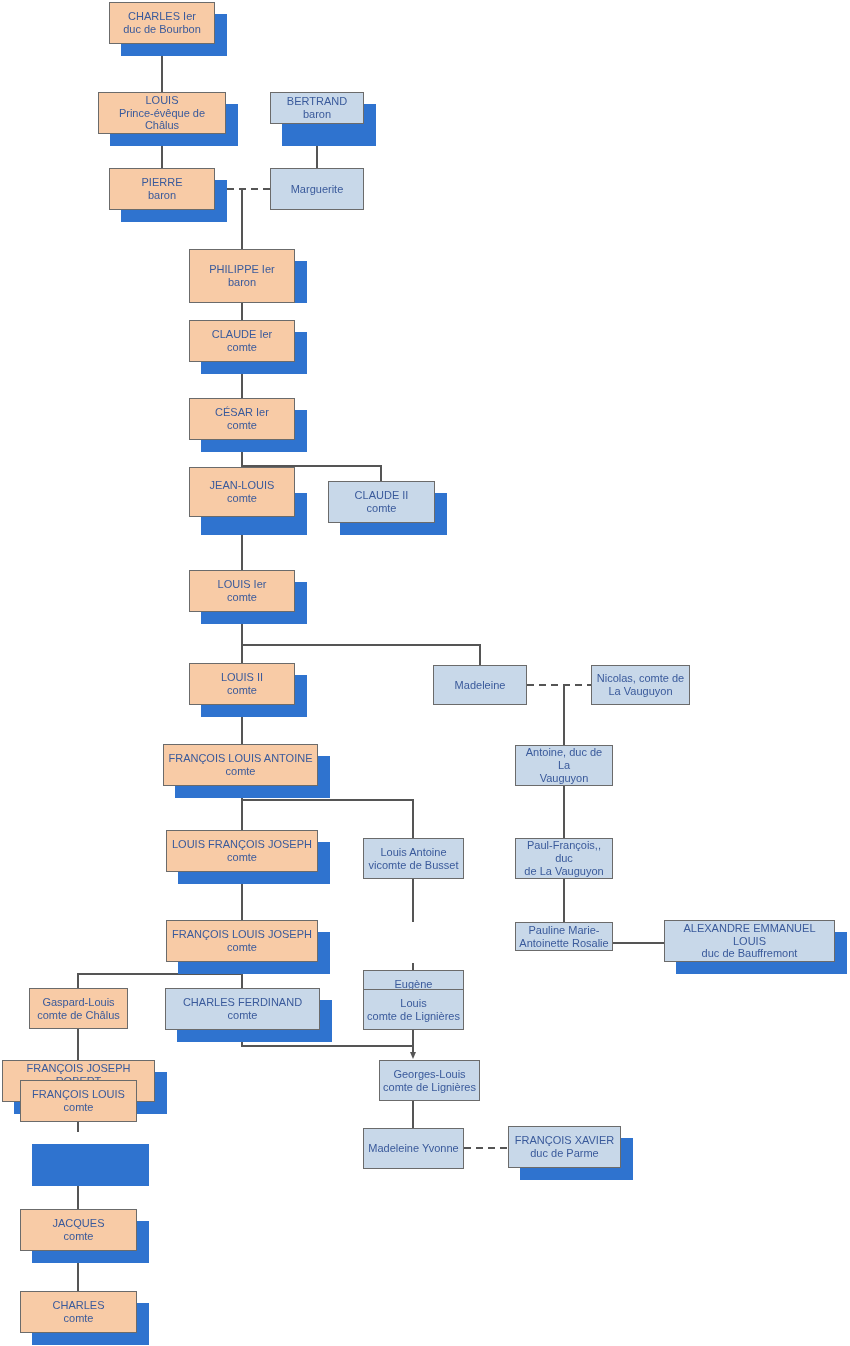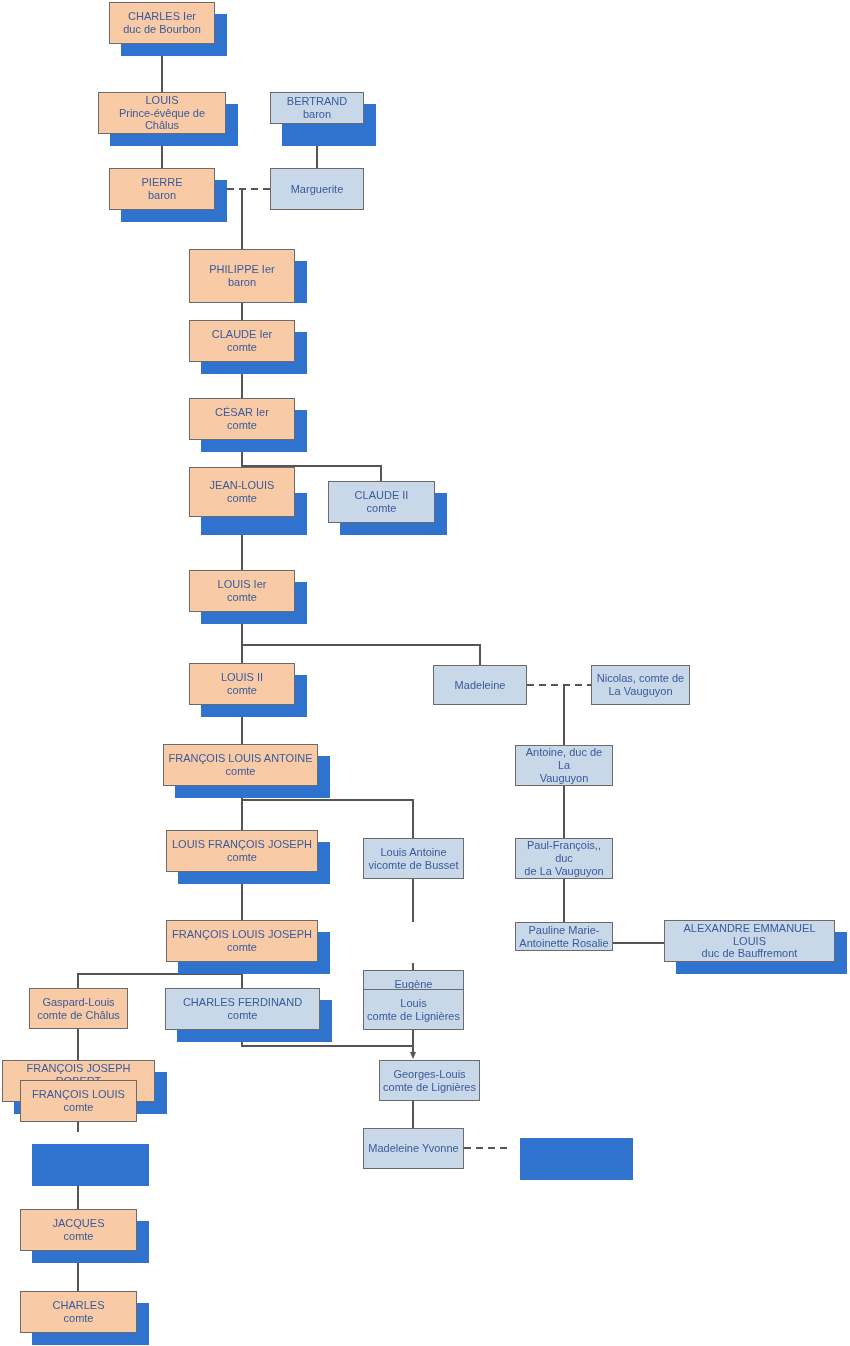--- a/index.html
+++ b/index.html
@@ -261,20 +261,24 @@
     </div>
     <div class="shadow" style="left: 32px; top: 1144px; width: 117px; height: 42px;"></div>
     <div class="node male" style="left: 20px; top: 1080px; width: 117px; height: 42px;">
       <span class="l1">FRANÇOIS LOUIS</span>
       <span class="l2">comte</span>
     </div>
     <div class="node spouse" style="left: 363px; top: 1128px; width: 101px; height: 41px;">
       <span class="l1">Madeleine Yvonne</span>
     </div>
     <div class="shadow" style="left: 520px; top: 1138px; width: 113px; height: 42px;"></div>
+    <div class="node spouse" style="left: 508px; top: 1126px; width: 113px; height: 42px;">
+      <span class="l1">FRANÇOIS XAVIER</span>
+      <span class="l2">duc de Parme</span>
+    </div>
     <div class="shadow" style="left: 32px; top: 1221px; width: 117px; height: 42px;"></div>
     <div class="node male" style="left: 20px; top: 1209px; width: 117px; height: 42px;">
       <span class="l1">JACQUES</span>
       <span class="l2">comte</span>
     </div>
     <div class="shadow" style="left: 32px; top: 1303px; width: 117px; height: 42px;"></div>
     <div class="node male" style="left: 20px; top: 1291px; width: 117px; height: 42px;">
       <span class="l1">CHARLES</span>
       <span class="l2">comte</span>
     </div>

